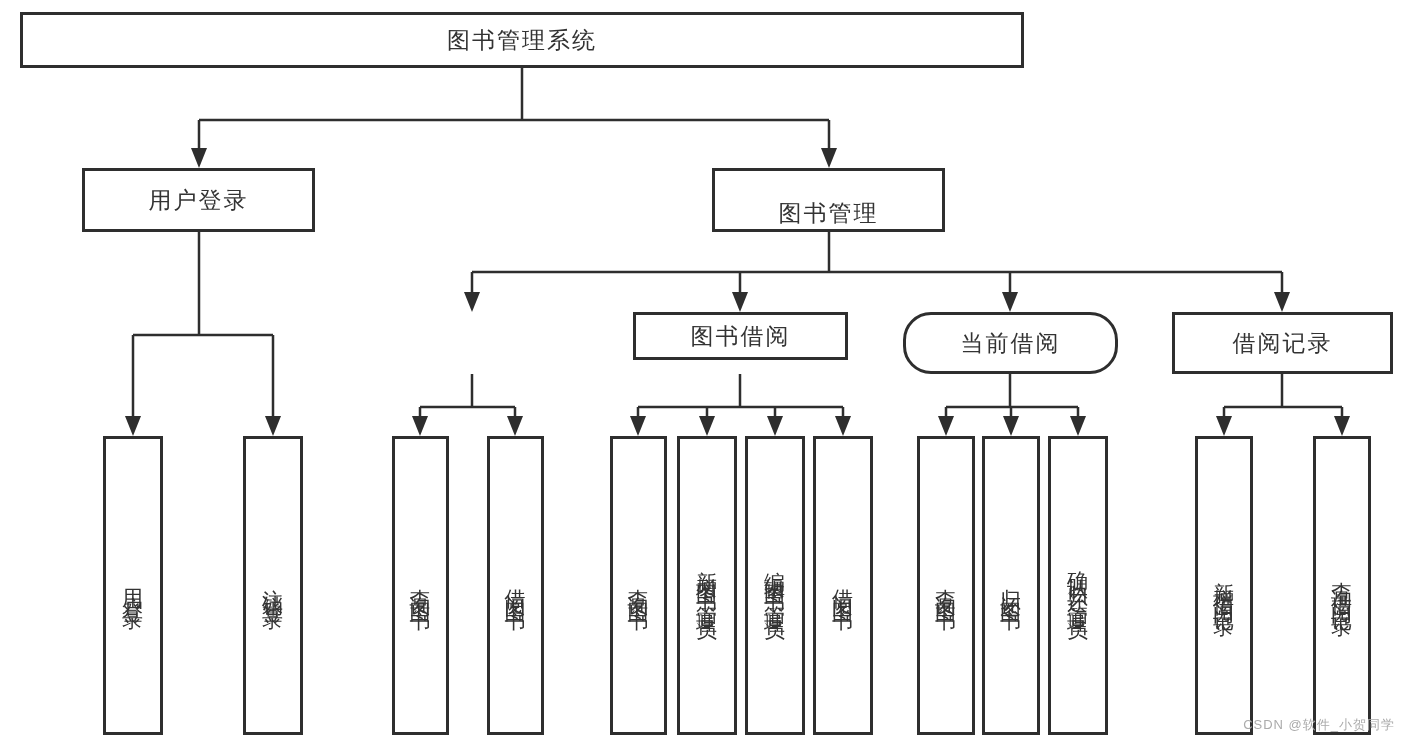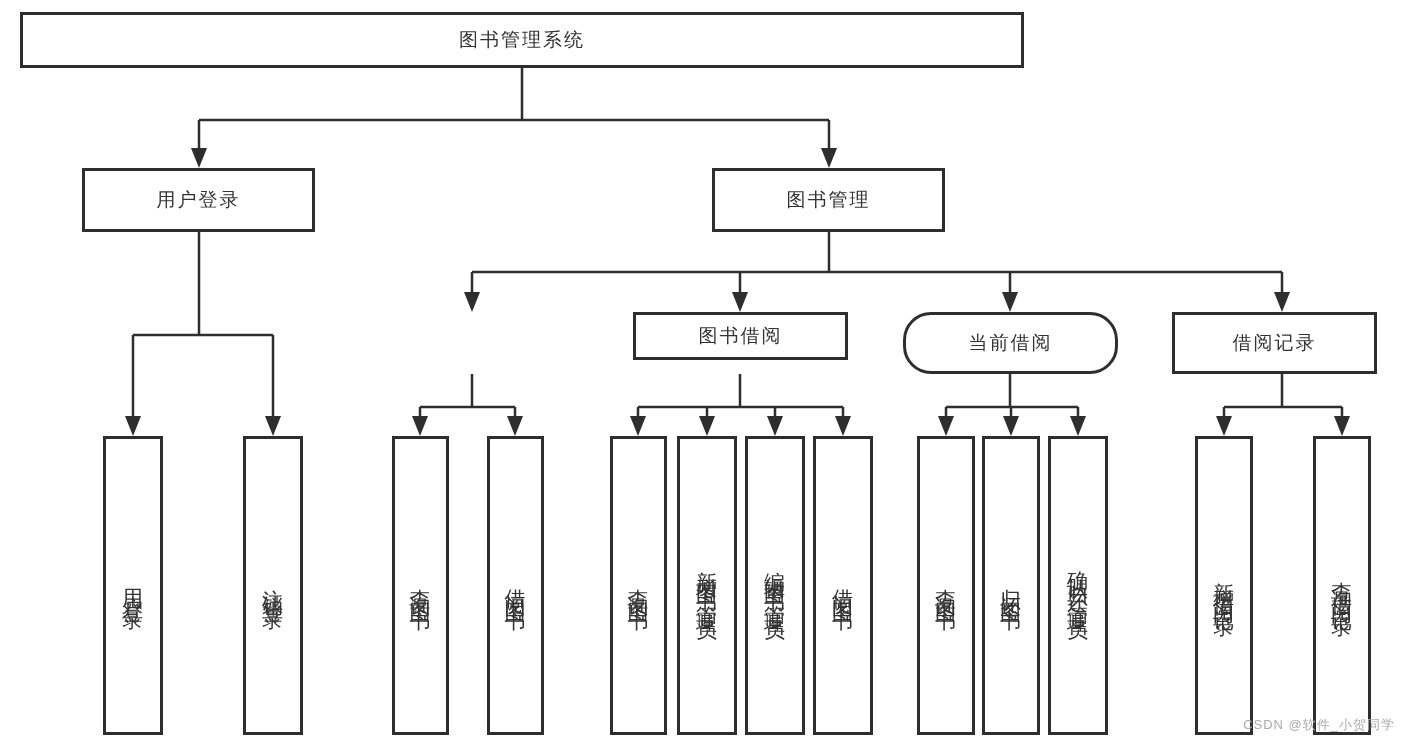--- a/index.html
+++ b/index.html
@@ -12,32 +12,32 @@
   svg.connectors { position:absolute; left:0; top:0; width:1405px; height:747px; }
   svg.connectors path { stroke: var(--color-line, #2e2e2e); stroke-width:2.5; fill:none; }
   svg.connectors polygon { fill: var(--color-line, #2e2e2e); stroke:none; }
 
   .box {
     position:absolute; box-sizing:border-box; background:#fff;
     border:3px solid var(--color-border, #2e2e2e);
     display:flex; align-items:center; justify-content:center;
     color: var(--color-text, #333333);
   }
-  .h-label { font-size:19px; letter-spacing:2px; white-space:nowrap; }
+  .h-label { font-size:23px; letter-spacing:2px; white-space:nowrap; }
 
   
   .n-root { left:20px; top:12px; width:1004px; height:56px; }
   
   .n-user-login { left:82px;  top:168px; width:233px; height:64px; }
-  .n-book-mgmt  { left:712px; top:168px; width:233px; height:64px; }
+  .n-book-mgmt  { left:712px; top:168px; width:233px; height:64px;align-items:flex-end; }
   
   .n-new-book       { left:362px;  top:312px; width:220px; height:62px; }
   .n-book-borrow    { left:633px;  top:312px; width:215px; height:48px;text-align:center; }
   .n-current-borrow { left:903px;  top:312px; width:215px; height:62px;border-radius:28px; }
-  .n-borrow-records { left:1172px; top:312px; width:205px; height:62px; }
+  .n-borrow-records { left:1172px; top:312px; width:221px; height:62px; }
 
   
   .leaf { top:436px; height:299px; }
   .leaf .v-label {
     writing-mode: vertical-rl; text-orientation: mixed;
     font-size:21px; letter-spacing:7px; line-height:1; white-space:nowrap;
   }
   .lf-1  { left:103px;  width:60px; }
   .lf-2  { left:243px;  width:60px; }
   .lf-3  { left:392px;  width:57px; }

